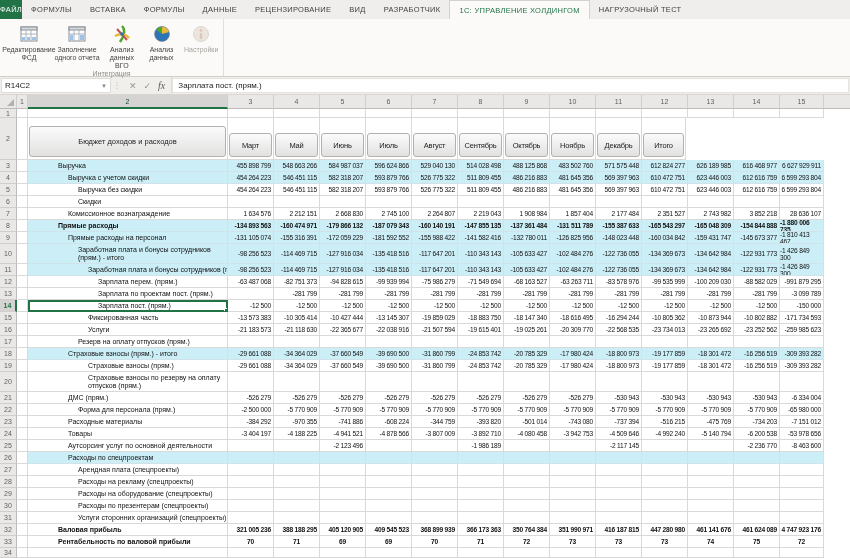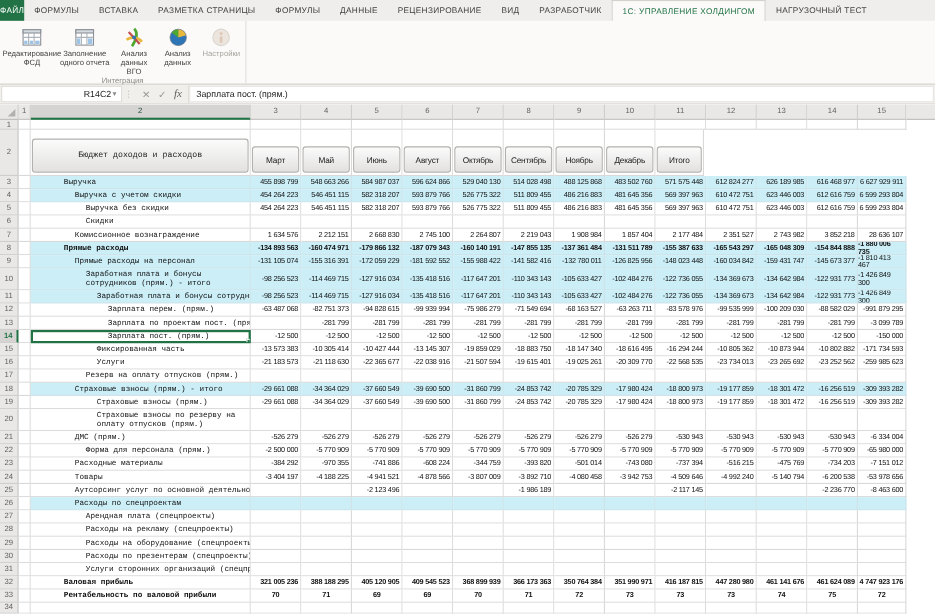--- a/index.html
+++ b/index.html
@@ -17,21 +17,21 @@
   .rgroup { position:absolute; left:0; top:0; bottom:0; width:224px; border-right:1px solid #e2dfdb; display:flex; flex-direction:column; }
   .rbuttons { flex:1; display:flex; align-items:flex-start; padding:3px 2px 0 6px; }
   .rbtn { width:46px; display:flex; flex-direction:column; align-items:center; text-align:center; padding-top:1px; }
   .rbtn .ric { width:22px; height:22px; display:flex; align-items:center; justify-content:center; }
   .rbtn .rlbl { font-size:7px; line-height:8px; color:#444; margin-top:1px; }
   .rbtn.disabled .rlbl { color:#a8a49f; }
   .rbtn.wide { width:58px; }
   .rgroup-label { font-size:7px; color:#8d8984; text-align:center; padding-bottom:2px; }
 
   
-  .fbar { height:18px; background:#f1efec; border-bottom:1px solid #d9d6d2; display:flex; align-items:stretch;text-align:right; }
+  .fbar { height:18px; background:#f1efec; border-bottom:1px solid #d9d6d2; display:flex; align-items:stretch; }
   .namebox { width:110px; background:#fff; border:1px solid #e0ddd9; margin:1px 0 1px 1px; display:flex; align-items:center; font-size:8px; color:#222; padding:0 3px; }
   .namebox .nbtext { flex:1; }
   .nb-arrow { color:#8a8a8a; font-size:6px; }
   .fdiv { width:12px; display:flex; align-items:center; justify-content:center; color:#b9b6b2; font-size:8px; }
   .fbtns { display:flex; align-items:center; gap:7px; padding:0 6px; border-right:1px solid #e0ddd9; }
   .fbtns span { color:#9a9792; font-size:9px; }
   .fbtns .fx { font-family:"Liberation Serif", serif; font-style:italic; font-size:10px; color:#5f5c58; }
   .ftext { flex:1; background:#fff; margin:1px 1px 1px 0; border:1px solid #e7e4e0; font-size:8px; color:#222; display:flex; align-items:center; padding:0 5px; }
 
   
@@ -41,21 +41,21 @@
   .hcell.selcol { background:#d5d4d2; border-bottom:2px solid #217346; color:#174a2f; }
   .corner { width:17px; position:relative; }
   .corner .tri { position:absolute; right:2px; bottom:2px; width:0; height:0; border-left:7px solid transparent; border-bottom:7px solid #b3b1ae; }
   .hfill { flex:1; background:#e9e8e6; border-bottom:1px solid #bdbcba; }
 
   .row { display:flex; }
   .rh { width:17px; background:#e9e8e6; border-right:1px solid #bdbcba; border-bottom:1px solid #cfcecc; font-size:7px; color:#5f5f5f; display:flex; align-items:center; justify-content:center; overflow:hidden; flex:none; }
   .rh.selrow { background:#d5d4d2; color:#217346; font-weight:bold; border-right:2px solid #217346; }
   .c { border-right:1px solid #d9d9d9; border-bottom:1px solid #d9d9d9; background:#fff; overflow:hidden; flex:none; }
   .c.col1 { width:11px; }
-  .c.lab { width:200px; font-size:7px; color:#111; display:flex; align-items:center; white-space:nowrap;font-family:Liberation Mono, monospace; }
+  .c.lab { width:200px; font-size:7px; color:#111; display:flex; align-items:center; white-space:nowrap; }
   .row.tall .c.lab { white-space:normal; line-height:8px; align-items:center; }
   .c.v { width:46px; font-size:6.6px; letter-spacing:-0.2px; color:#111; display:flex; align-items:center; justify-content:flex-end; padding-right:2px; }
   .c.v.last { width:44px; }
   .row.ctr .c.v { justify-content:center; padding-right:0; }
   .row.cyan .c.lab, .row.cyan .c.v { background:#cbeef7; border-right-color:#cfe3e8; border-bottom-color:#cfe3e8; }
   .row.bold .c.lab, .row.bold .c.v { font-weight:bold; }
   .c.selcell { outline:2px solid #217346; outline-offset:-2px; position:relative; z-index:3; }
   .c.selcell .handle { position:absolute; right:-1px; bottom:-1px; width:4px; height:4px; background:#217346; border:1px solid #fff; }
 
   
@@ -64,21 +64,20 @@
   .hbtn.title { height:31px; }
 </style>
 </head>
 <body>
 
 <div class="app">
   <div class="tabbar" id="tabbar">
       <div class="tab file">ФАЙЛ</div>
       <div class="tab">ФОРМУЛЫ</div>
       <div class="tab">ВСТАВКА</div>
-      <div class="tab">РАЗМЕТКА СТРАНИЦЫ</div>
       <div class="tab">ФОРМУЛЫ</div>
       <div class="tab">ДАННЫЕ</div>
       <div class="tab">РЕЦЕНЗИРОВАНИЕ</div>
       <div class="tab">ВИД</div>
       <div class="tab">РАЗРАБОТЧИК</div>
       <div class="tab active">1С: УПРАВЛЕНИЕ ХОЛДИНГОМ</div>
       <div class="tab">НАГРУЗОЧНЫЙ ТЕСТ</div>
     </div>
 
   <div class="ribbon">
@@ -227,27 +226,30 @@
         <div class="c v hdrcell">
           <div class="hbtn">Март</div>
         </div>
         <div class="c v hdrcell">
           <div class="hbtn">Май</div>
         </div>
         <div class="c v hdrcell">
           <div class="hbtn">Июнь</div>
         </div>
         <div class="c v hdrcell">
+          <div class="hbtn">Июль</div>
+        </div>
+        <div class="c v hdrcell">
           <div class="hbtn">Август</div>
+        </div>
+        <div class="c v hdrcell">
+          <div class="hbtn">Сентябрь</div>
         </div>
         <div class="c v hdrcell">
           <div class="hbtn">Октябрь</div>
-        </div>
-        <div class="c v hdrcell">
-          <div class="hbtn">Сентябрь</div>
         </div>
         <div class="c v hdrcell">
           <div class="hbtn">Ноябрь</div>
         </div>
         <div class="c v hdrcell">
           <div class="hbtn">Декабрь</div>
         </div>
         <div class="c v hdrcell last">
           <div class="hbtn">Итого</div>
         </div>

